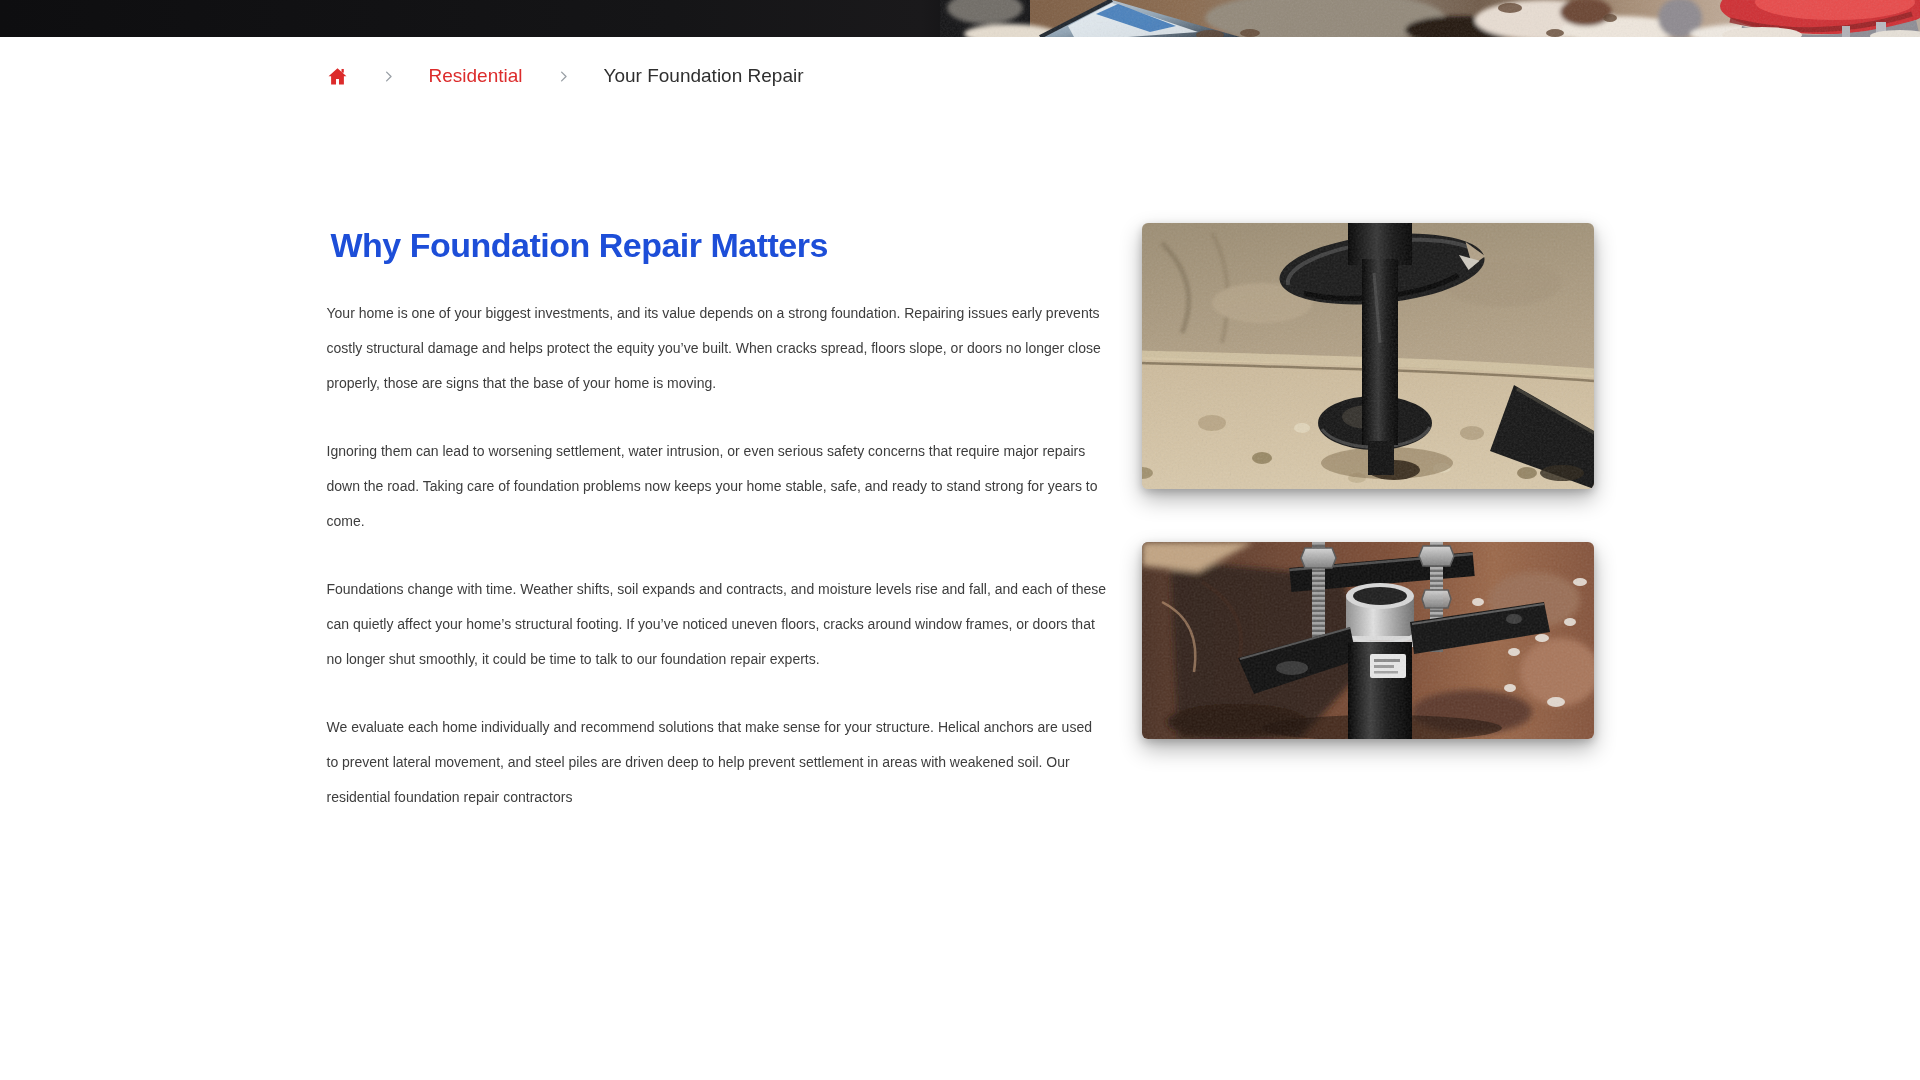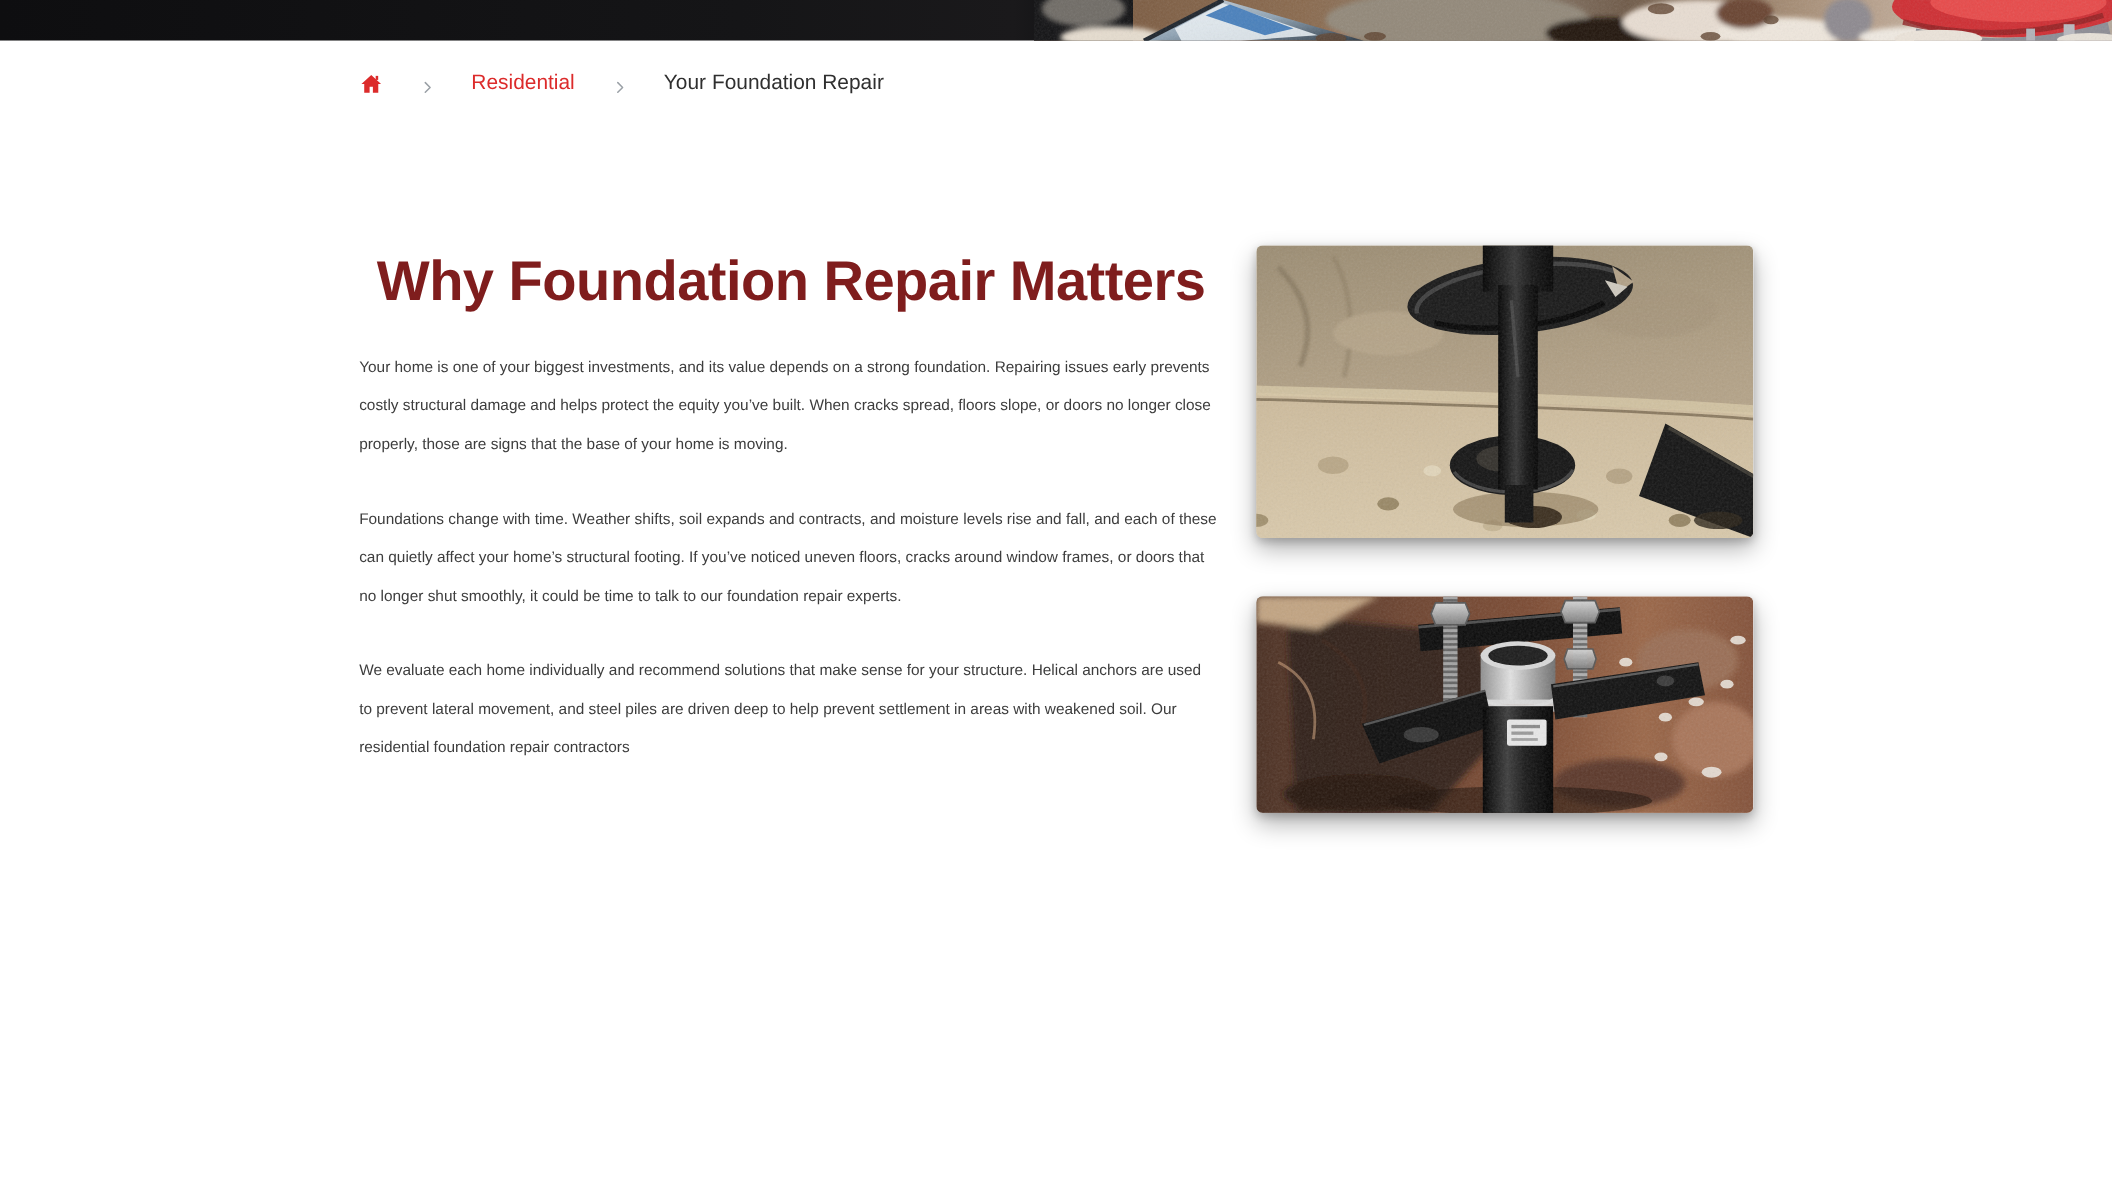--- a/index.html
+++ b/index.html
@@ -5,34 +5,34 @@
   * { margin:0; padding:0; box-sizing:border-box; }
   html,body { width:1920px; height:1080px; overflow:hidden; background:#ffffff;
               font-family:"Liberation Sans", sans-serif; }
 
   
   .hero-strip { width:1920px; height:37px; overflow:hidden; position:relative; }
   .hero-strip svg { display:block; }
 
   
   .breadcrumb-bar { width:1267px; margin:0 auto; padding:28px 0 24px 0; }
-  .breadcrumb { display:flex; align-items:flex-end; gap:33px; font-size:19px; }
+  .breadcrumb { display:flex; align-items:center; gap:33px; font-size:19px; }
   .crumb-home { display:flex; align-items:center; cursor:pointer; }
   .crumb-link { color:#DC2B2B; text-decoration:none; cursor:pointer; }
   .crumb-current { color:#2f2f2f; }
   .crumb-sep { display:flex; align-items:center; }
 
   
   .content { width:1267px; margin:112px auto 0 auto; display:grid;
              grid-template-columns:780px 452px; justify-content:space-between;
              align-items:start; }
   .text-col { padding-top:2px; }
   h1.section-heading, h2.section-heading {
-      font-size:51px; font-weight:800; letter-spacing:-0.5px; color:#7f1d1d;
-      line-height:1.2; margin:0 0 30px 16px;
+      font-size:34px; font-weight:800; letter-spacing:-0.5px; color:#1d4ed8;
+      line-height:1.2; margin:0 0 30px 4px;
   }
   h2.section-heading { margin-top:21px; }
   .text-col p { font-size:14px; line-height:35px; color:#3d3d3d; margin:0 0 33px 0; }
 
   .img-col { display:flex; flex-direction:column; }
   .photo-card { width:452px; border-radius:6px; overflow:hidden; line-height:0;
                 box-shadow:0 10px 22px rgba(0,0,0,0.30), 0 3px 8px rgba(0,0,0,0.18); }
   .photo-card + .photo-card { margin-top:53px; }
   .photo-card svg { display:block; }
 </style>
@@ -136,20 +136,21 @@
     </span>
     <span class="crumb-current">Your Foundation Repair</span>
   </nav>
 </div>
 
 <div class="content">
 
   <div class="text-col">
     <h1 class="section-heading">Why Foundation Repair Matters</h1>
     <p>Your home is one of your biggest investments, and its value depends on a strong foundation. Repairing issues early prevents costly structural damage and helps protect the equity you’ve built. When cracks spread, floors slope, or doors no longer close properly, those are signs that the base of your home is moving.</p>
+    <p>Ignoring them can lead to worsening settlement, water intrusion, or even serious safety concerns that require major repairs down the road. Taking care of foundation problems now keeps your home stable, safe, and ready to stand strong for years to come.</p>
 
     <p>Foundations change with time. Weather shifts, soil expands and contracts, and moisture levels rise and fall, and each of these can quietly affect your home’s structural footing. If you’ve noticed uneven floors, cracks around window frames, or doors that no longer shut smoothly, it could be time to talk to our foundation repair experts.</p>
     <p>We evaluate each home individually and recommend solutions that make sense for your structure. Helical anchors are used to prevent lateral movement, and steel piles are driven deep to help prevent settlement in areas with weakened soil. Our residential foundation repair contractors</p>
   </div>
 
   <div class="img-col">
 
     <div class="photo-card">
       <svg width="452" height="266" viewBox="0 0 452 266">
         <defs>

